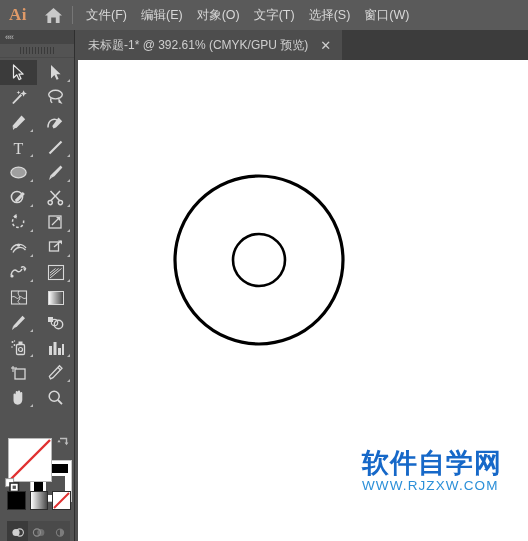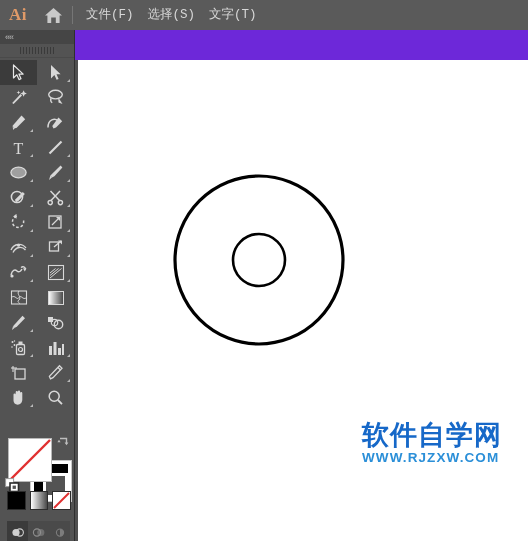--- a/index.html
+++ b/index.html
@@ -3,40 +3,39 @@
 <meta charset="utf-8">
 <style>
   html,body{margin:0;padding:0;}
   body{
     width:528px;height:541px;
     background:#ffffff;
     font-family:"Liberation Sans","DejaVu Sans",sans-serif;
     overflow:hidden;
     -webkit-font-smoothing:antialiased;
   }
-  #app{position:relative;width:528px;height:541px;overflow:hidden;background:#6d28d9;}
+  #app{position:relative;width:528px;height:541px;overflow:hidden;background:#a3a3a3;}
 
   
   .menubar{
     position:absolute;left:0;top:0;width:528px;height:30px;
     background:#5a5a5a;display:flex;align-items:center;
   }
   .ai-logo{
     width:36px;height:30px;display:flex;align-items:center;justify-content:center;
     color:#e09a68;font-size:17px;font-weight:bold;letter-spacing:0.5px;
     font-family:"Liberation Serif","DejaVu Serif",serif;
   }
   .home-btn{width:34px;height:30px;display:flex;align-items:center;justify-content:center;}
   .home-btn svg{display:block;}
   .menu-sep{width:1px;height:18px;background:#767676;margin:0 6px 0 2px;}
   .menu-items{display:flex;align-items:center;}
   .menu-item{
     color:#d8d8d8;font-size:12.5px;padding:3px 7px;white-space:nowrap;
     line-height:16px;
-    font-family:Liberation Mono, monospace;
   }
 
   
   .tabbar{
     position:absolute;left:0;top:30px;width:528px;height:30px;
     background:#3c3c3c;
   }
   .tab{
     position:absolute;left:75px;top:0;height:30px;
     background:#4d4d4d;display:flex;align-items:center;
@@ -112,48 +111,57 @@
   
   .canvas{
     position:absolute;left:75px;top:60px;width:453px;height:481px;
     background:#ffffff;overflow:hidden;
   }
   .canvas-edge-l{position:absolute;left:75px;top:60px;width:3px;height:481px;background:#4f4f4f;}
   .artwork{position:absolute;left:0;top:0;}
   .wm-main{
     font-family:"DejaVu Sans","Liberation Sans",sans-serif;
     font-size:27px;font-weight:bold;color:#1668c8;
-    letter-spacing:1px;line-height:30px;white-space:nowrap;
+    letter-spacing:1px;line-height:30px;white-space:nowrap;margin-top:28px;
   }
   .wm-sub{
     font-family:"Liberation Sans","DejaVu Sans",sans-serif;
-    font-size:13.5px;font-weight:bold;color:#2b8fd8;
+    font-size:13.5px;font-weight:normal;color:#2b8fd8;
     letter-spacing:1.1px;line-height:16px;white-space:nowrap;
   }
 </style>
 </head>
 <body>
 
 <div id="app">
 
   <div class="menubar">
     <div class="ai-logo">Ai</div>
     <div class="home-btn">
       <svg width="19" height="17" viewBox="0 0 19 17" aria-hidden="true">
         <path d="M9.5 1 L18 8.5 L15.6 8.5 L15.6 16 L11.8 16 L11.8 10.6 L7.2 10.6 L7.2 16 L3.4 16 L3.4 8.5 L1 8.5 Z" fill="#c9c9c9"></path>
       </svg>
     </div>
     <div class="menu-sep"></div>
     <div class="menu-items">
       <div class="menu-item">文件(F)</div>
+      <div class="menu-item">编辑(E)</div>
+      <div class="menu-item">对象(O)</div>
+      <div class="menu-item">文字(T)</div>
       <div class="menu-item">选择(S)</div>
-      <div class="menu-item">文字(T)</div>
+      <div class="menu-item">窗口(W)</div>
     </div>
   </div>
 
+  <div class="tabbar">
+    <div class="tab">
+      <span class="tab-title">未标题-1* @ 392.61% (CMYK/GPU 预览)</span>
+      <span class="tab-close">✕</span>
+    </div>
+  </div>
 
   <div class="canvas">
     <svg class="artwork" width="453" height="481" viewBox="0 0 453 481">
       <circle cx="184" cy="200" r="84" fill="none" stroke="#000000" stroke-width="3.2"></circle>
       <circle cx="184" cy="200" r="26" fill="none" stroke="#000000" stroke-width="2.6"></circle>
     </svg>
 
     <div style="position:absolute;left:287px;top:360px;">
       <div class="wm-main">软件自学网</div>
       <div class="wm-sub">WWW.RJZXW.COM</div>

